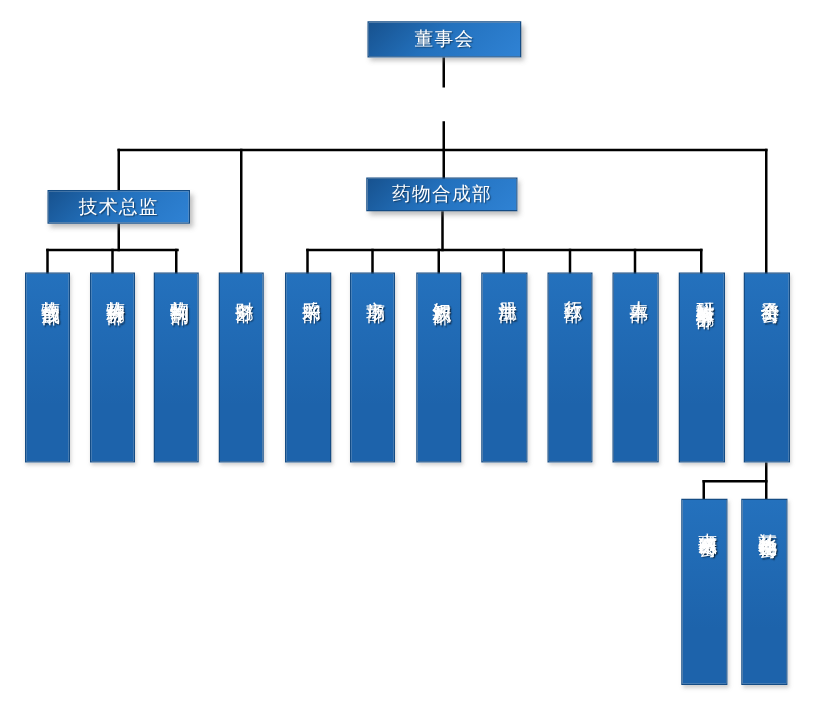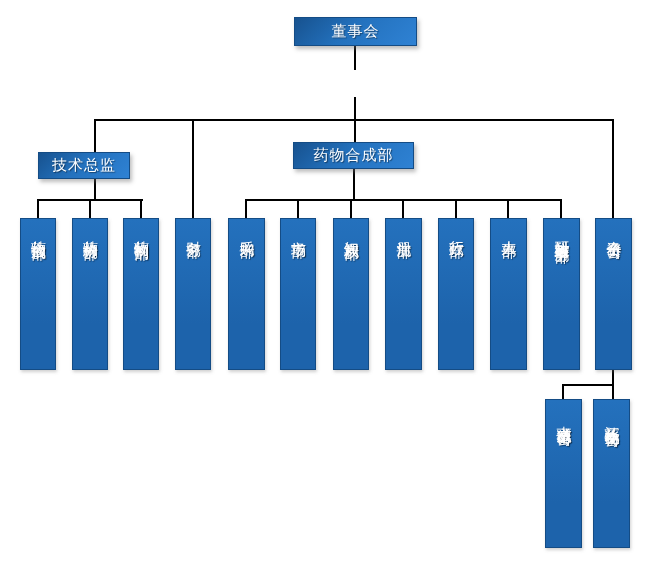--- a/index.html
+++ b/index.html
@@ -5,21 +5,21 @@
   html, body {
     margin: 0;
     padding: 0;
     background: #ffffff;
   }
   .canvas {
     position: relative;
     width: 655px;
     height: 567px;
     background: var(--background, #ffffff);
-    font-family: Liberation Sans, sans-serif;
+    font-family: Liberation Mono, monospace;
     overflow: hidden;
   }
   
   .line {
     position: absolute;
     background: var(--connector, #000000);
   }
   .line.h { height: 2px; }
   .line.v { width: 2px; }
 
@@ -87,21 +87,21 @@
   <div class="line v" style="left:402px;top:199px;height:20px"></div>
   <div class="line v" style="left:455px;top:199px;height:20px"></div>
   <div class="line v" style="left:507px;top:199px;height:20px"></div>
   <div class="line v" style="left:560px;top:199px;height:20px"></div>
 
   <div class="line v" style="left:612px;top:370px;height:30px"></div>
   <div class="line h" style="left:562px;top:384px;width:52px"></div>
   <div class="line v" style="left:562px;top:384px;height:16px"></div>
 
   <div class="hnode" style="left:294px;top:17px;width:123px;height:29px">董事会</div>
-  <div class="hnode" style="left:38px;top:152px;width:92px;height:27px">技术总监</div>
+  <div class="hnode" style="left:38px;top:152px;width:114px;height:27px">技术总监</div>
   <div class="hnode" style="left:293px;top:142px;width:121px;height:27px">药物合成部</div>
 
   <div class="vnode" style="left:20px;top:218px;width:36px;height:152px">药物合成部</div>
   <div class="vnode" style="left:72px;top:218px;width:36px;height:152px">药物分析部</div>
   <div class="vnode" style="left:123px;top:218px;width:36px;height:152px">药物制剂部</div>
   <div class="vnode" style="left:175px;top:218px;width:36px;height:152px">财务部</div>
   <div class="vnode" style="left:228px;top:218px;width:37px;height:152px">采购部</div>
   <div class="vnode" style="left:280px;top:218px;width:36px;height:152px">市场部</div>
   <div class="vnode" style="left:333px;top:218px;width:36px;height:152px">知识产权部</div>
   <div class="vnode" style="left:385px;top:218px;width:37px;height:152px">注册部</div>

